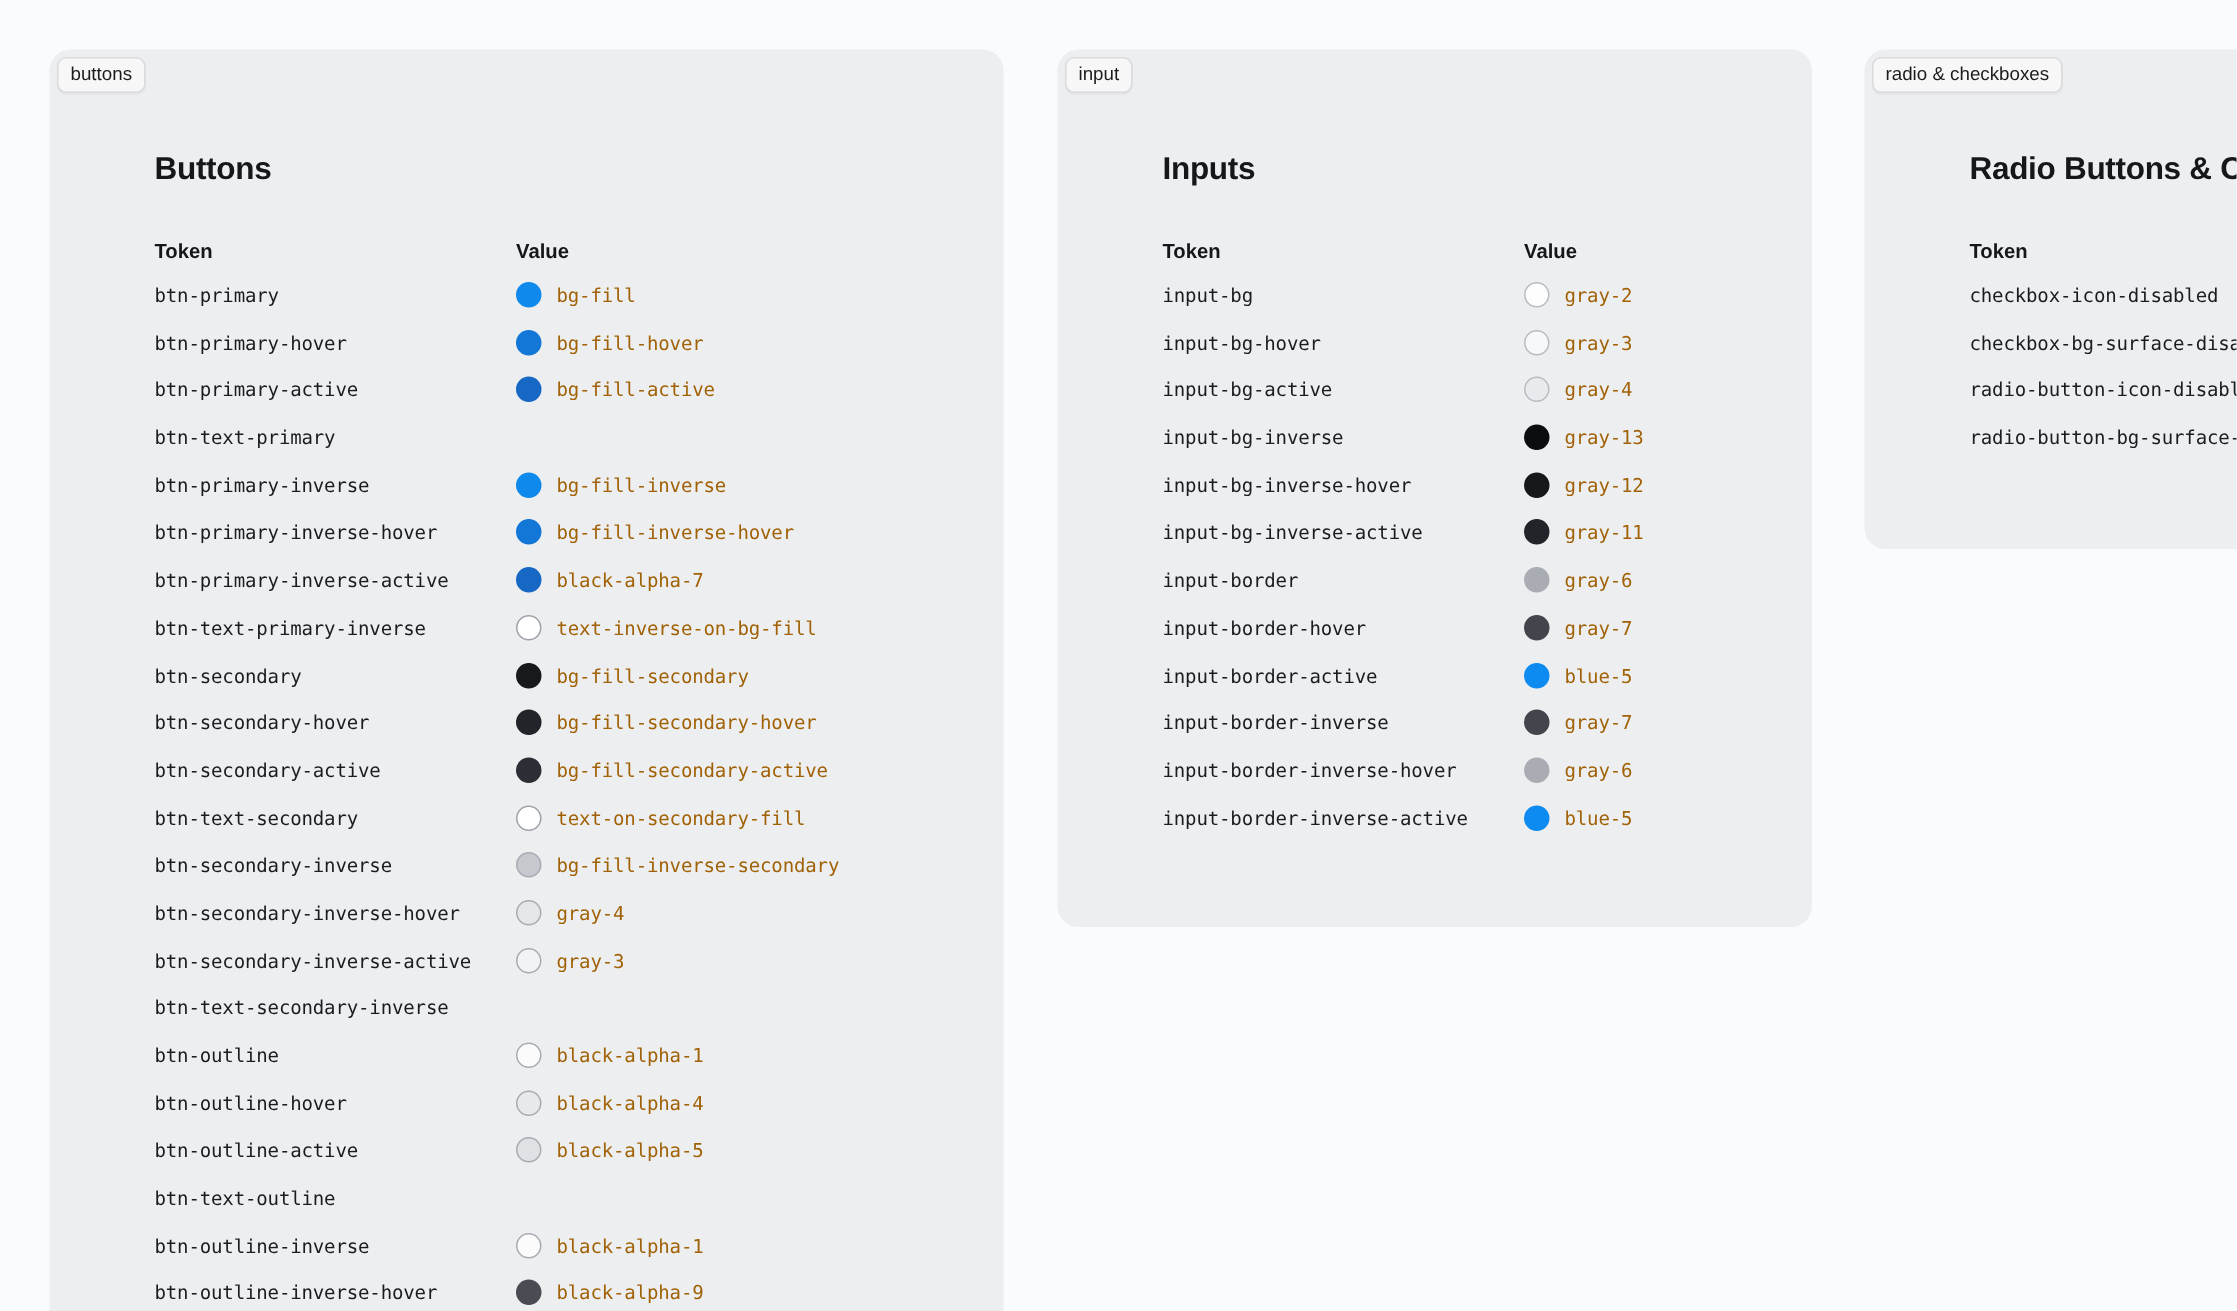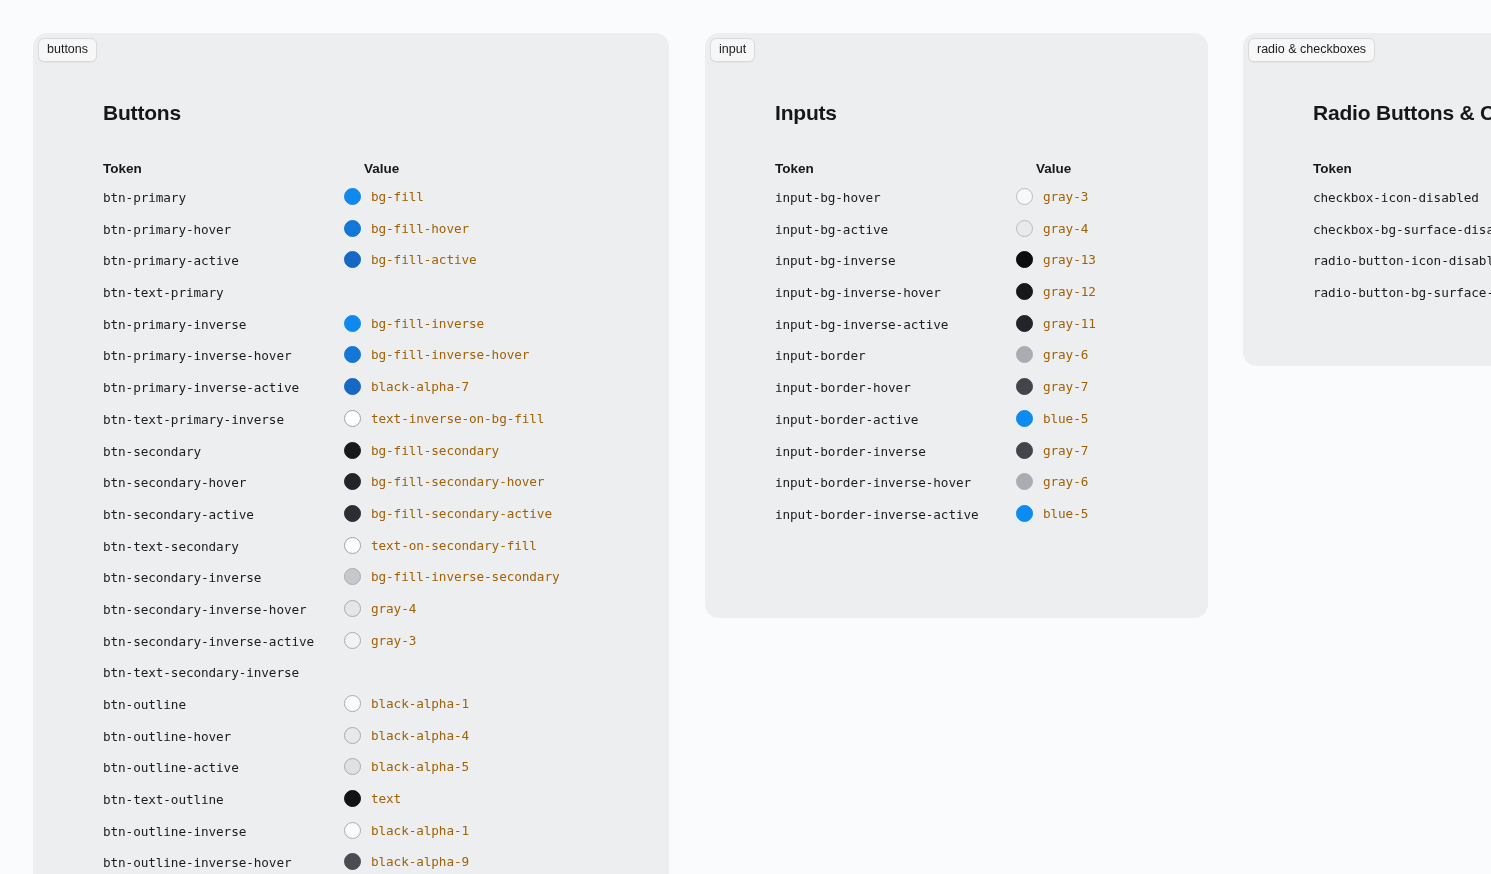--- a/index.html
+++ b/index.html
@@ -90,21 +90,20 @@
   
   .token-table {
     position: relative;
   }
 
   .token-head {
     display: flex;
     align-items: center;
     height: 24px;
     margin-bottom: 8px;
-    gap: 20px;
   }
 
   .col-token {
     width: 241px;
     flex: 0 0 241px;
   }
 
   .col-value {
     flex: 1 1 auto;
   }
@@ -323,26 +322,20 @@
               <div class="col-token"><span class="token-name">btn-outline-active</span></div>
               <div class="col-value">
                 <div class="value-cell">
                   <span class="swatch" style="background: rgb(223, 225, 229); border: 1px solid rgb(168, 171, 177);"></span>
                   <span class="value-name">black-alpha-5</span>
                 </div>
               </div>
             </div>
             <div class="token-row">
               <div class="col-token"><span class="token-name">btn-text-outline</span></div>
-              <div class="col-value">
-                <div class="value-cell">
-                  <span class="swatch" style="background: rgb(17, 19, 22); border: 1px solid rgb(17, 19, 22);"></span>
-                  <span class="value-name">text</span>
-                </div>
-              </div>
             </div>
             <div class="token-row">
               <div class="col-token"><span class="token-name">btn-outline-inverse</span></div>
               <div class="col-value">
                 <div class="value-cell">
                   <span class="swatch" style="background: rgb(251, 251, 252); border: 1px solid rgb(168, 171, 177);"></span>
                   <span class="value-name">black-alpha-1</span>
                 </div>
               </div>
             </div>
@@ -364,20 +357,29 @@
     <span class="panel-badge">input</span>
     <div class="panel-body">
       <h2 class="panel-title">Inputs</h2>
       <div class="token-table">
         <div class="token-head">
           <div class="col-token"><span class="th">Token</span></div>
           <div class="col-value"><span class="th">Value</span></div>
         </div>
         <div class="rows">
             <div class="token-row">
+              <div class="col-token"><span class="token-name">input-bg</span></div>
+              <div class="col-value">
+                <div class="value-cell">
+                  <span class="swatch" style="background: rgb(253, 253, 254); border: 1px solid rgb(184, 187, 192);"></span>
+                  <span class="value-name">gray-2</span>
+                </div>
+              </div>
+            </div>
+            <div class="token-row">
               <div class="col-token"><span class="token-name">input-bg-hover</span></div>
               <div class="col-value">
                 <div class="value-cell">
                   <span class="swatch" style="background: rgb(247, 248, 249); border: 1px solid rgb(184, 187, 192);"></span>
                   <span class="value-name">gray-3</span>
                 </div>
               </div>
             </div>
             <div class="token-row">
               <div class="col-token"><span class="token-name">input-bg-active</span></div>

